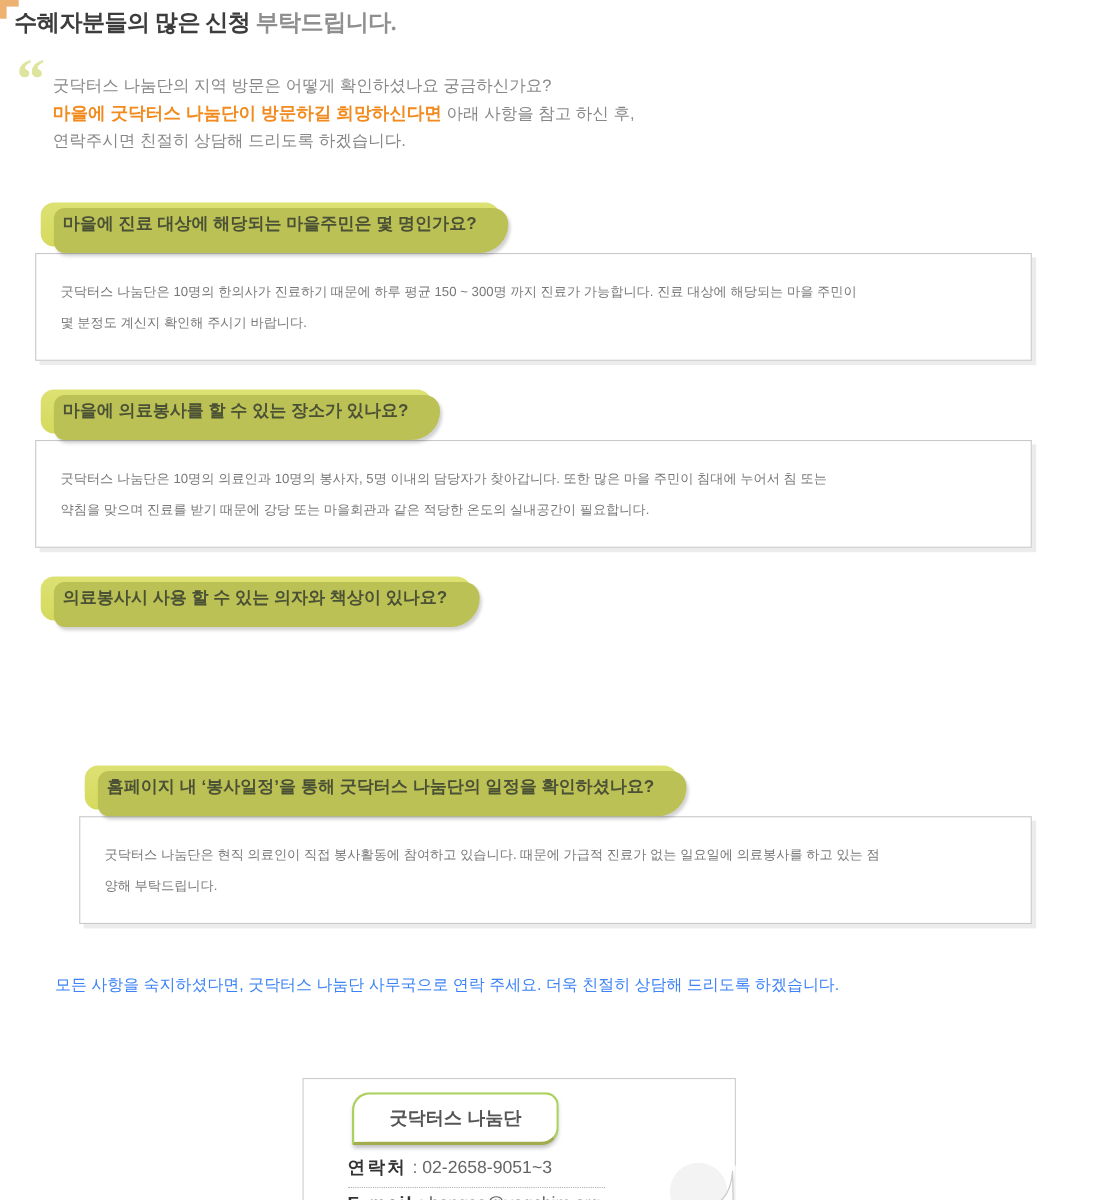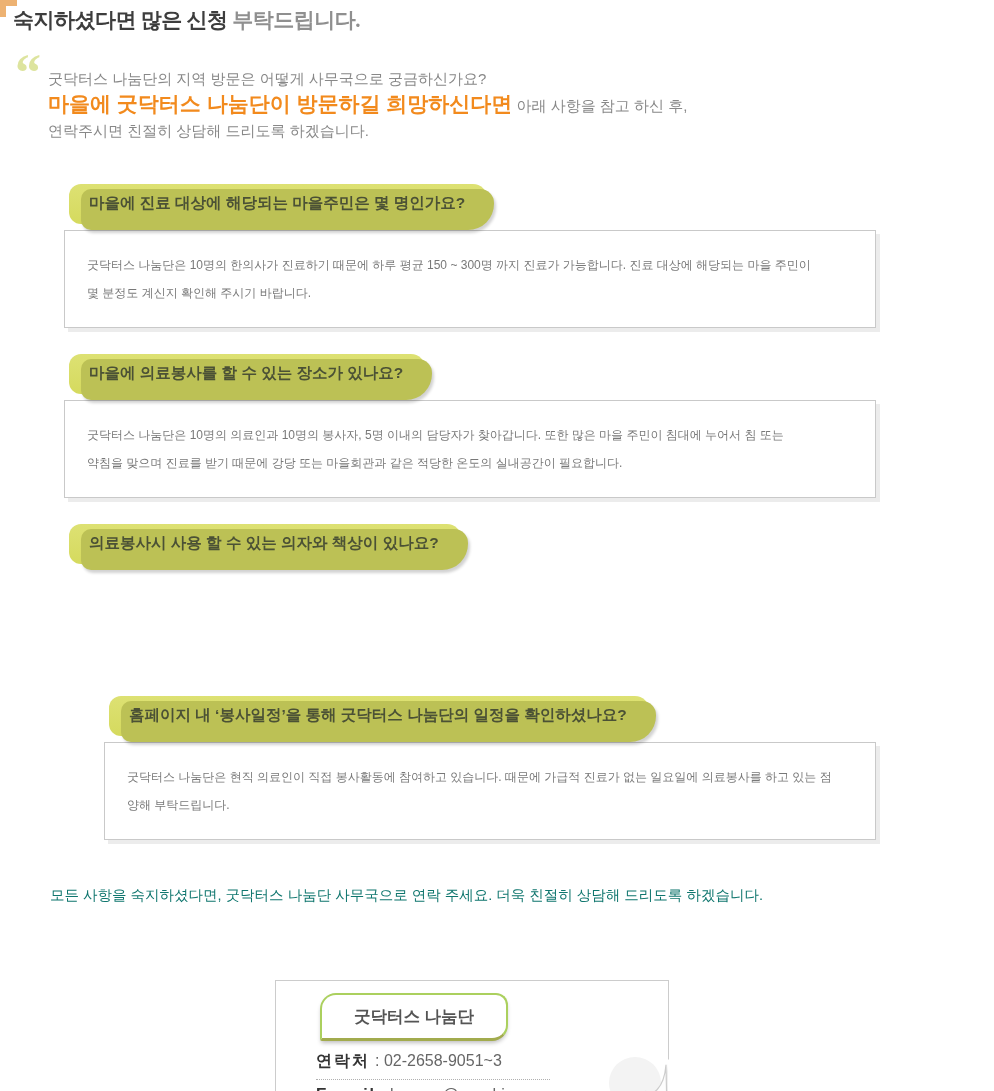--- a/index.html
+++ b/index.html
@@ -27,25 +27,25 @@
   .quote-mark{
     position:absolute; left:15px; top:47px;
     font-family:"Liberation Serif", serif; font-weight:bold;
     font-size:52px; line-height:1; color:#dde49e;
   }
   .quote-text{
     position:absolute; left:48px; top:66px;
     font-size:15px; line-height:25px; color:#888;
   }
   .quote-text .highlight{
-    color:#f28a1d; font-weight:bold; font-size:21px;
+    color:#f28a1d; font-weight:bold; font-size:16px;
   }
 
   
-  .faq-section{ position:absolute; left:64px; width:812px; }
+  .faq-section{ position:absolute; left:32px; width:906px; }
   .faq-pill{
     display:inline-block; position:relative; margin-left:5px; z-index:1;
     background:linear-gradient(#dde173,#d5da5e);
     border-radius:12px 14px 18px 12px;
     padding:9px 22px 10px 20px;
     font-size:15.5px; font-weight:bold; color:#4b5135;
   }
   .faq-pill::before{
     content:""; position:absolute; z-index:-1;
     top:5px; left:12px; right:-7px; bottom:-6px;
@@ -55,21 +55,21 @@
   .faq-box{
     margin-top:6px; background:#fff;
     border:1px solid #c9c9c9; box-shadow:4px 4px 0 #ececec;
     padding:20px 22px; min-height:98px;
     font-size:12px; line-height:28px; color:#787878;
     white-space:pre-line;
   }
 
   .closing-note{
     position:absolute; left:50px; top:886px;
-    font-size:14.5px; color:#0f766e;
+    font-size:14.5px; color:#3b82f6;
   }
 
   
   .contact-box{
     position:absolute; left:275px; top:980px; width:394px; height:135px;
     border:1px solid #cccccc; background:#fff;
   }
   .org-pill{
     position:absolute; left:44px; top:12px;
     background:#fff;
@@ -87,26 +87,26 @@
   .contact-row .label{ font-weight:bold; color:#333; letter-spacing:2px; }
   .contact-row .value{ color:#666; margin-left:5px; letter-spacing:0; }
 
   .page-curl{ position:absolute; right:-1px; bottom:-1px; width:62px; height:62px; }
 </style>
 </head>
 <body>
 
 <div class="corner-mark"></div>
 
-<h1 class="page-title"><span>숙지하셨다면 많은 신청</span><span class="title-rest"> 부탁드립니다.</span></h1>
+<h1 class="page-title"><span>수혜자분들의 많은 신청</span><span class="title-rest"> 부탁드립니다.</span></h1>
 
 <div class="quote-mark">“</div>
 
 <div class="quote-text">
-  <div>굿닥터스 나눔단의 지역 방문은 어떻게 사무국으로 궁금하신가요?</div>
+  <div>굿닥터스 나눔단의 지역 방문은 어떻게 확인하셨나요 궁금하신가요?</div>
   <div><span class="highlight">마을에 굿닥터스 나눔단이 방문하길 희망하신다면</span><span> 아래 사항을 참고 하신 후,</span></div>
   <div>연락주시면 친절히 상담해 드리도록 하겠습니다.</div>
 </div>
 
 <section class="faq-section" style="top:184px;">
   <div class="faq-pill">마을에 진료 대상에 해당되는 마을주민은 몇 명인가요?</div>
   <div class="faq-box">굿닥터스 나눔단은 10명의 한의사가 진료하기 때문에 하루 평균 150 ~ 300명 까지 진료가 가능합니다. 진료 대상에 해당되는 마을 주민이
 몇 분정도 계신지 확인해 주시기 바랍니다.</div>
 </section>
 

